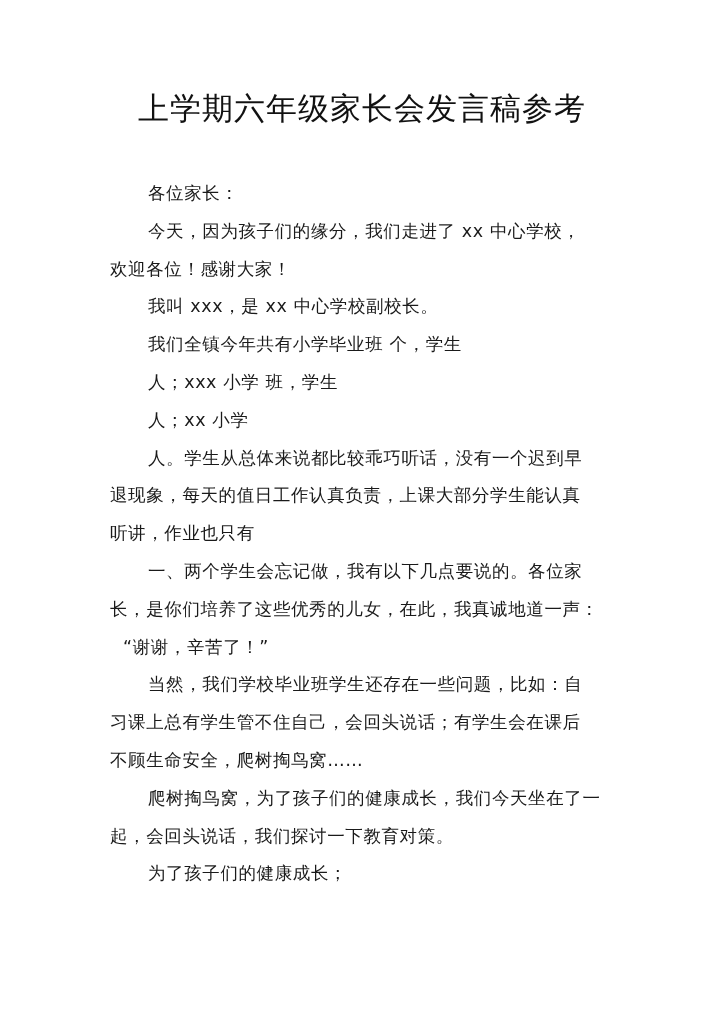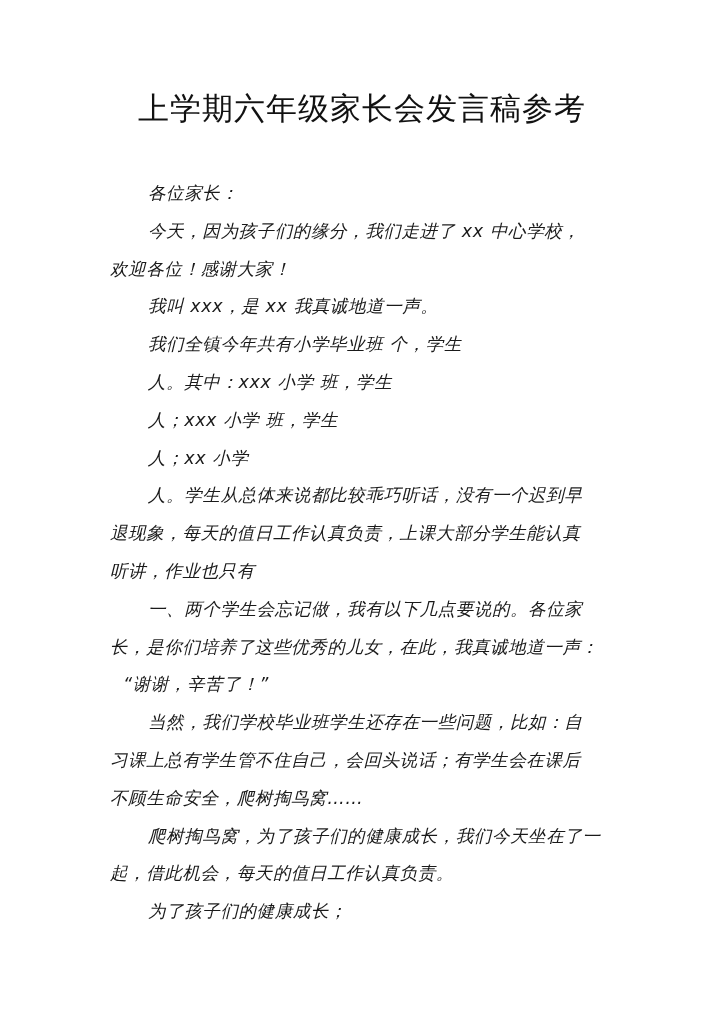--- a/index.html
+++ b/index.html
@@ -42,51 +42,49 @@
       left: 110px;
       top: 175px;
       width: 500px;
     }
     .line {
       height: 37.8px;
       line-height: 37.8px;
       font-size: 17.5px;
       white-space: nowrap;
       letter-spacing: 0.6px;
-      font-style: italic;
     }
     .line.indent {
       padding-left: 38px;
     }
     .line.quote {
       padding-left: 2px;
       margin-left: 11px;
     }
   </style>
 </head>
 <body>
 
 <div class="page">
   <h1 class="title">上学期六年级家长会发言稿参考</h1>
 
   <div class="body-text">
     <div class="line indent">各位家长：</div>
     <div class="line indent">今天，因为孩子们的缘分，我们走进了 xx 中心学校，</div>
     <div class="line">欢迎各位！感谢大家！</div>
-    <div class="line indent">我叫 xxx，是 xx 我真诚地道一声。</div>
+    <div class="line indent">我叫 xxx，是 xx 中心学校副校长。</div>
     <div class="line indent">我们全镇今年共有小学毕业班  个，学生</div>
-    <div class="line indent">人。其中：xxx 小学  班，学生</div>
     <div class="line indent">人；xxx 小学  班，学生</div>
     <div class="line indent">人；xx 小学</div>
     <div class="line indent">人。学生从总体来说都比较乖巧听话，没有一个迟到早</div>
     <div class="line">退现象，每天的值日工作认真负责，上课大部分学生能认真</div>
     <div class="line">听讲，作业也只有</div>
     <div class="line indent">一、两个学生会忘记做，我有以下几点要说的。各位家</div>
     <div class="line">长，是你们培养了这些优秀的儿女，在此，我真诚地道一声：</div>
     <div class="line quote">“谢谢，辛苦了！”</div>
     <div class="line indent">当然，我们学校毕业班学生还存在一些问题，比如：自</div>
     <div class="line">习课上总有学生管不住自己，会回头说话；有学生会在课后</div>
     <div class="line">不顾生命安全，爬树掏鸟窝……</div>
     <div class="line indent">爬树掏鸟窝，为了孩子们的健康成长，我们今天坐在了一</div>
-    <div class="line">起，借此机会，每天的值日工作认真负责。</div>
+    <div class="line">起，会回头说话，我们探讨一下教育对策。</div>
     <div class="line indent">为了孩子们的健康成长；</div>
   </div>
 </div>
 
 </body></html>

